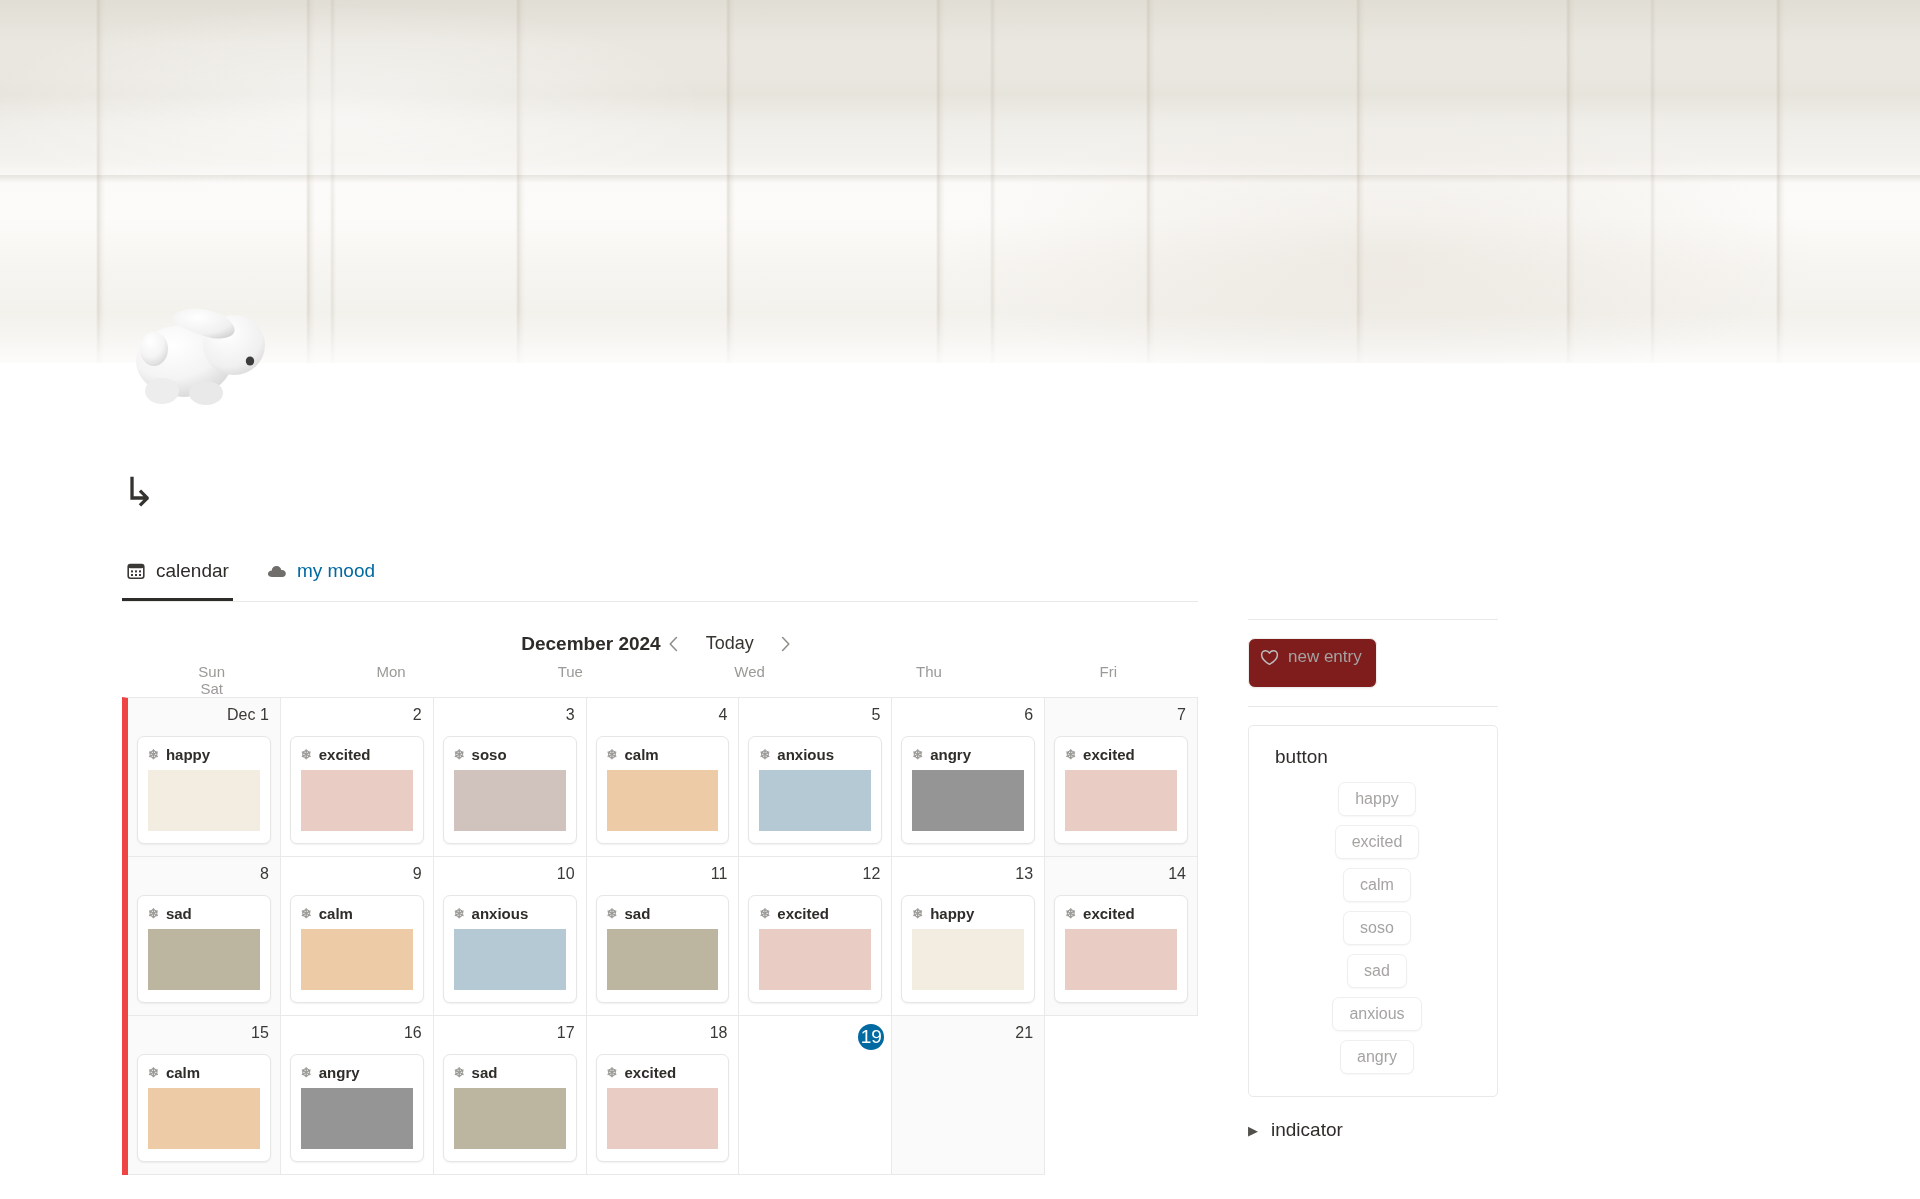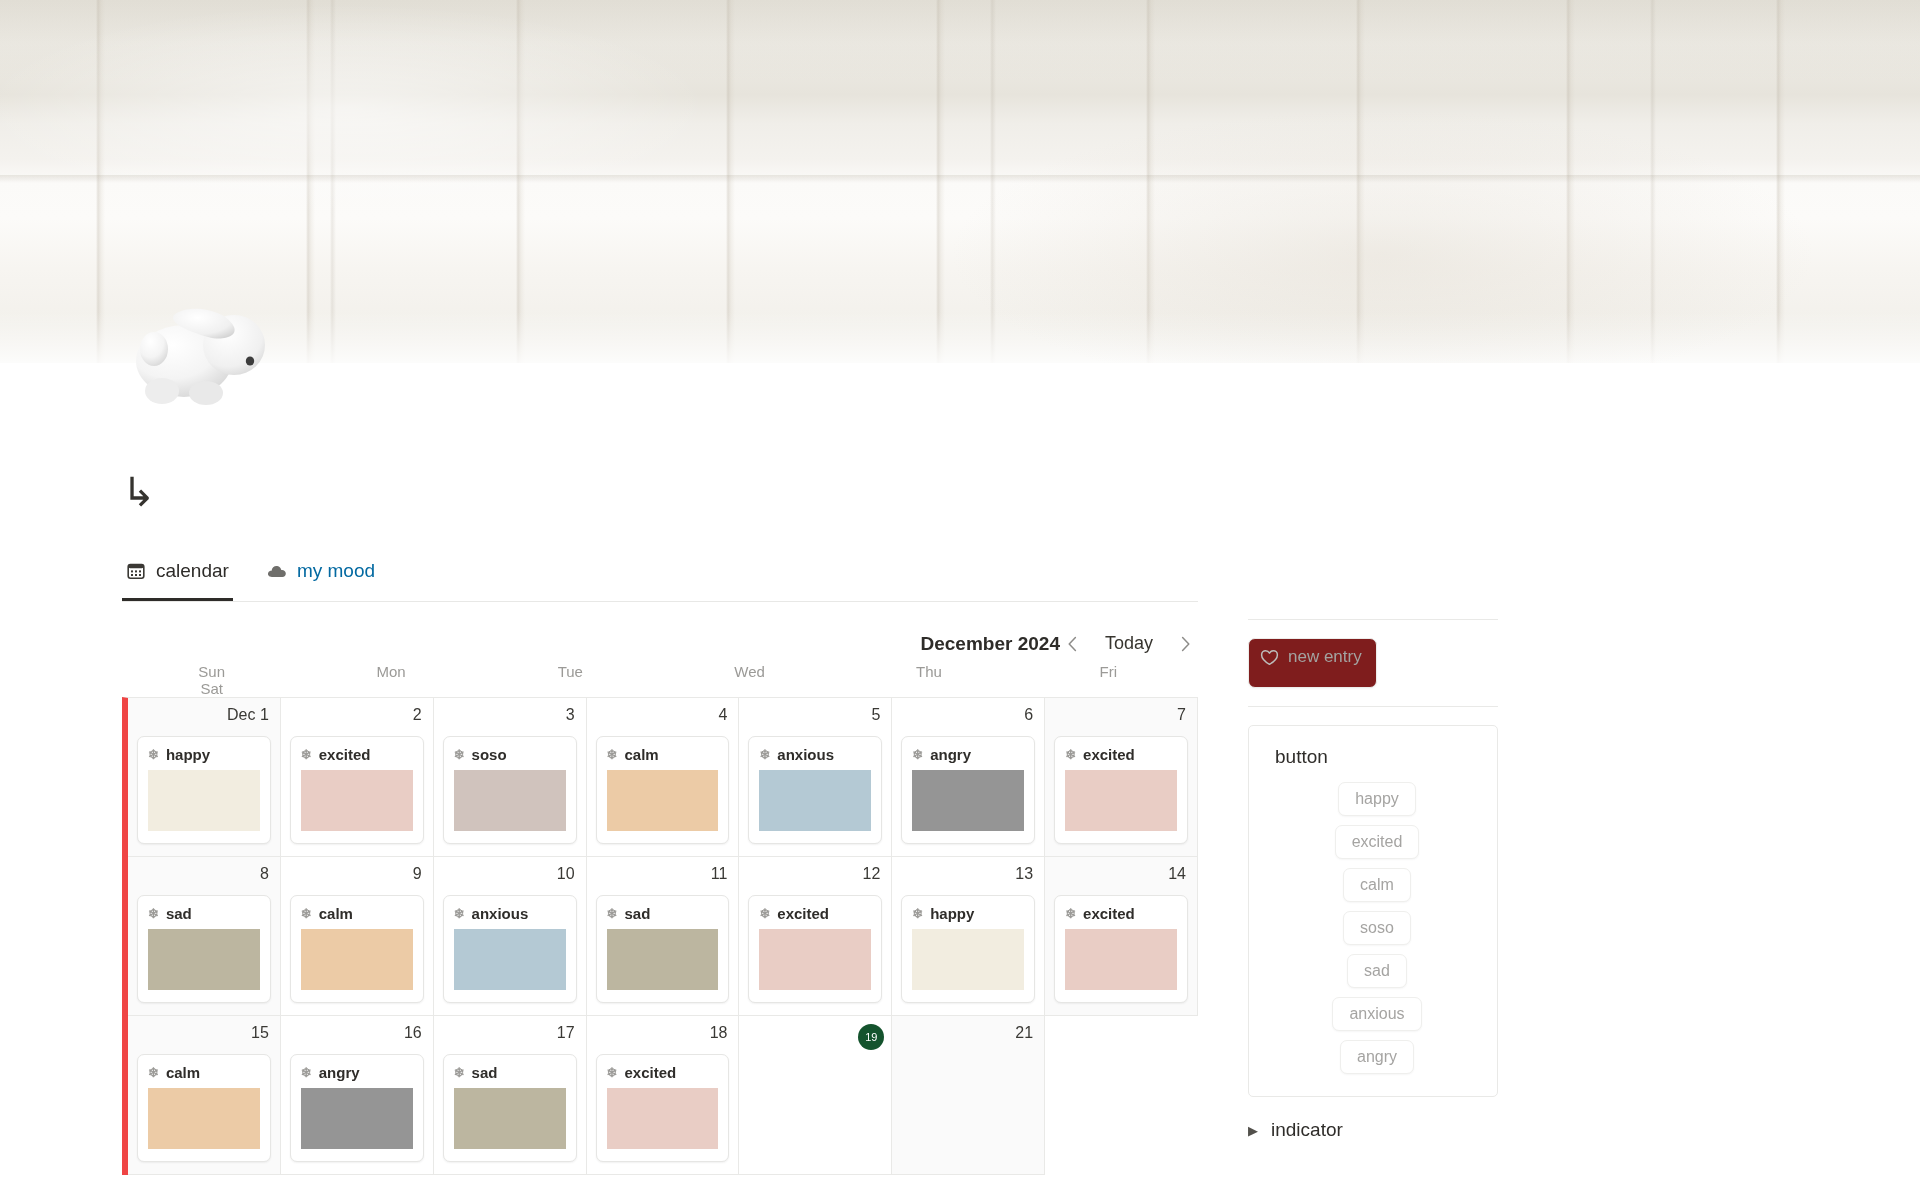--- a/index.html
+++ b/index.html
@@ -123,21 +123,21 @@
     display: flex;
     gap: 50px;
     margin-top: 0px;
     align-items: flex-start;
   }
   .cal-col { width: 1076px; flex: 0 0 1076px; }
   .side-col { width: 250px; flex: 0 0 250px; padding-top: 18px; }
 
   
   .cal-head {
-    display: flex; align-items: center; justify-content: flex-end;
+    display: flex; align-items: center; justify-content: center;
     border-top: 1px solid #e8e8e6;
     padding-top: 22px;
     height: 62px;
   }
   .cal-month { font-size: 19px; font-weight: 700; color: #2e2c29; }
   .cal-nav { display: flex; align-items: center; gap: 10px; }
   .nav-arrow {
     width: 26px; height: 26px;
     display: flex; align-items: center; justify-content: center;
     color: #8d8c89; font-size: 20px; cursor: pointer;
@@ -162,25 +162,25 @@
     border-bottom: 1px solid #e9e9e7;
     min-height: 159px;
     padding: 8px 9px 10px 9px;
     background: #ffffff;
     position: relative;
   }
   .daycell.weekend { background: #fafafa; }
   .daynum-row { display: flex; justify-content: flex-end; height: 26px; align-items: flex-start; }
   .daynum { font-size: 16px; color: #3a3935; padding: 0 2px; }
   .daynum.today {
-    background: #14532d; color: #ffffff;
+    background: #0369a1; color: #ffffff;
     border-radius: 50%;
     width: 26px; height: 26px;
     display: flex; align-items: center; justify-content: center;
-    font-size: 11px;
+    font-size: 19px;
     margin-right: -2px;
   }
 
   .mood-card {
     margin-top: 4px;
     border: 1px solid #e6e6e4;
     border-radius: 7px;
     background: #ffffff;
     box-shadow: 0 1px 2px rgba(15,15,15,0.06);
     overflow: hidden;

